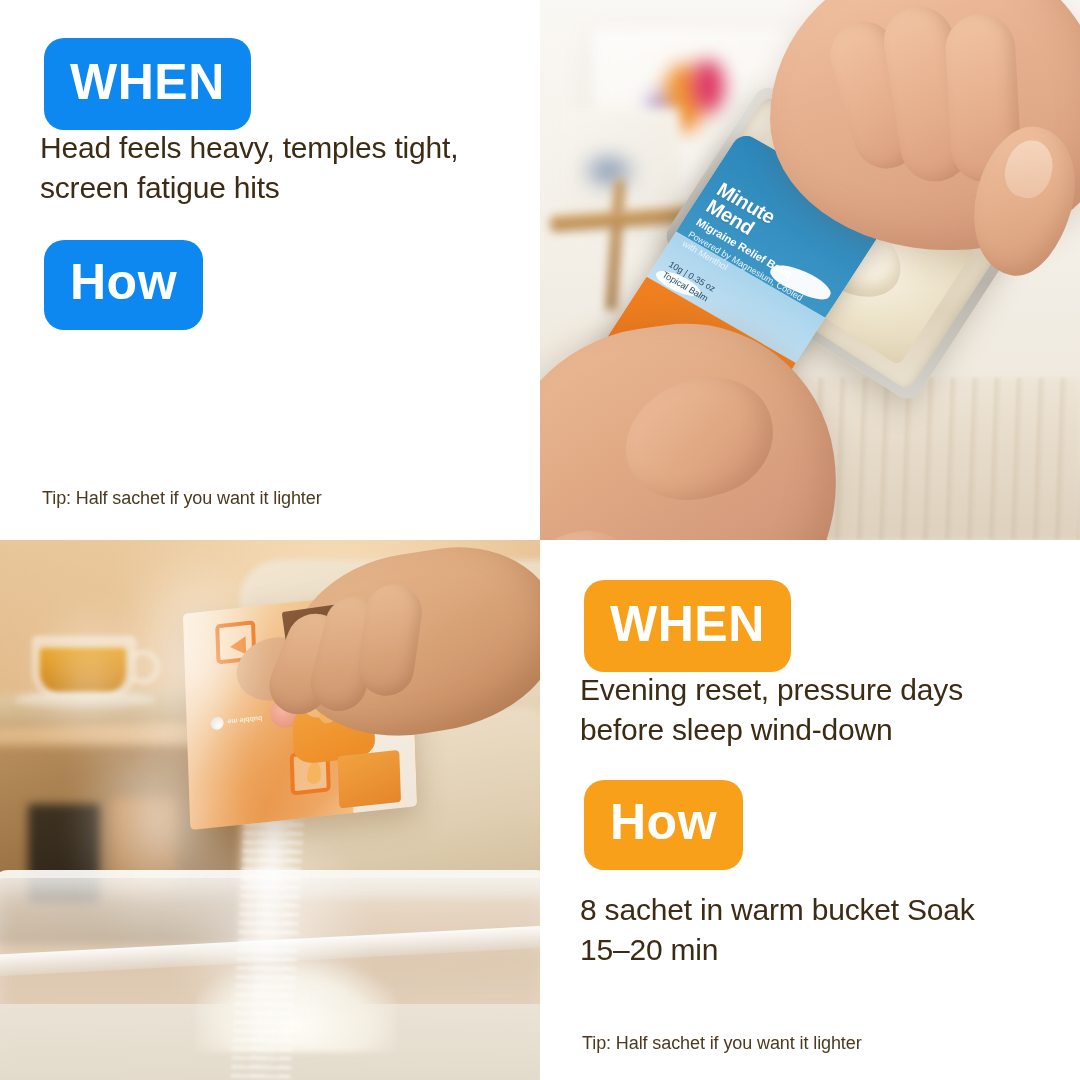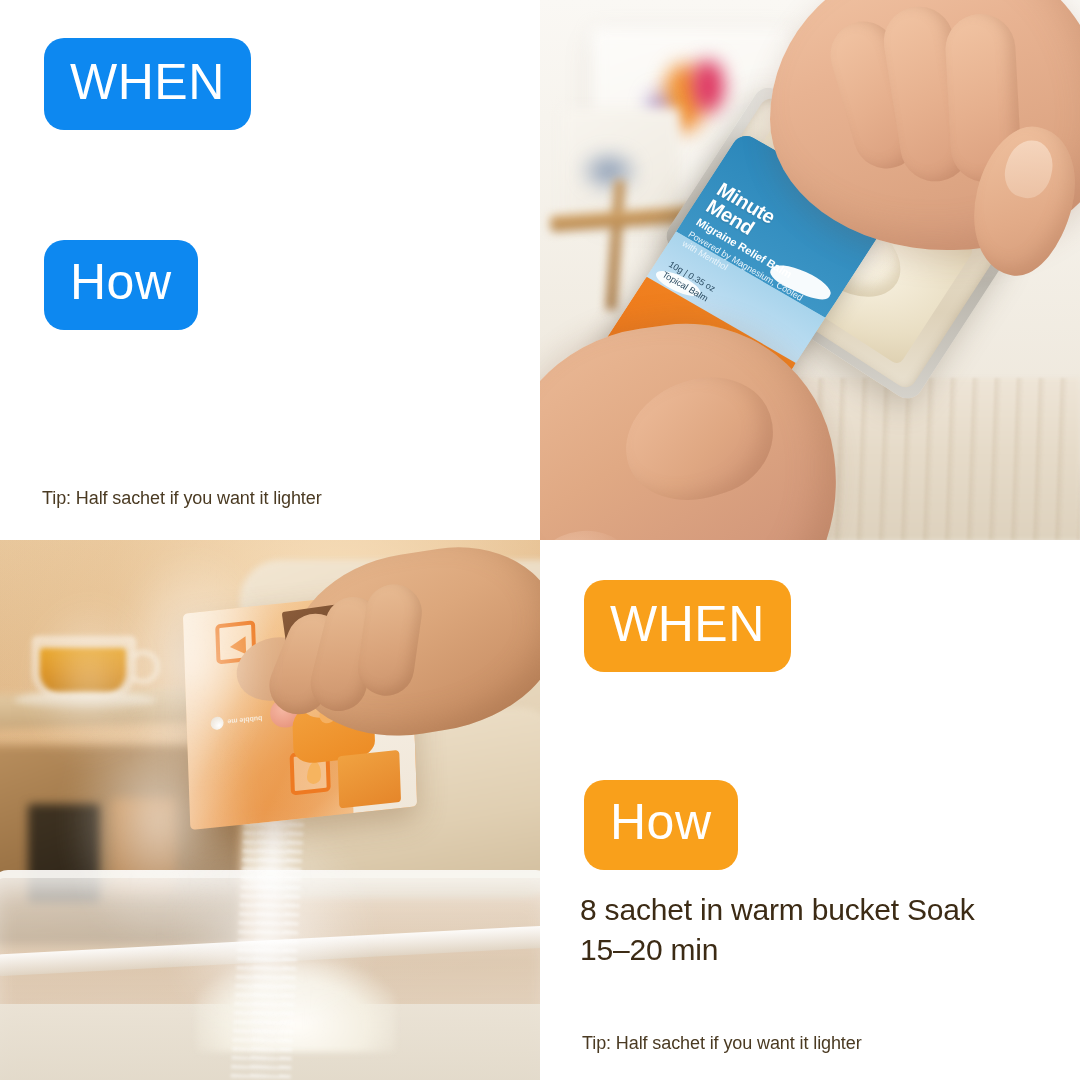--- a/index.html
+++ b/index.html
@@ -23,21 +23,21 @@
     position: relative;
     background: #ffffff;
     padding: 0;
     overflow: hidden;
   }
   .panel-inner { position: absolute; inset: 0; }
 
   .badge {
     display: inline-block;
     color: #ffffff;
-    font-weight: 400;
+    font-weight: 700;
     letter-spacing: 0.5px;
     border-radius: 18px;
     text-align: center;
     line-height: 1;
     white-space: nowrap;
   }
   .badge-when {
     font-size: 50px;
     padding: 19px 26px 23px 26px;
     border-radius: 20px;
@@ -556,20 +556,21 @@
   }
 </style>
 </head>
 <body>
 
 <div class="canvas">
 
   <div class="panel" id="panel-tl">
     <div class="panel-inner">
       <div class="badge blue badge-when">WHEN</div>
+      <div class="body-text when-body">Head feels heavy, temples tight, screen fatigue hits</div>
       <div class="badge blue badge-how">How</div>
       <div class="tip-text tip">Tip: Half sachet if you want it lighter</div>
     </div>
   </div>
 
   <div class="photo" id="photo-tr">
     <div class="bg-wall"></div>
     <div class="easel-canvas"></div>
     <div class="art-blob-a"></div>
     <div class="art-blob-b"></div>
@@ -696,19 +697,20 @@
 
     <div class="steam s1"></div>
     <div class="steam s2"></div>
     <div class="steam s3"></div>
     <div class="steam s4"></div>
   </div>
 
   <div class="panel" id="panel-br">
     <div class="panel-inner">
       <div class="badge orange badge-when">WHEN</div>
+      <div class="body-text when-body">Evening reset, pressure days before sleep wind-down</div>
       <div class="badge orange badge-how">How</div>
       <div class="body-text how-body">8 sachet in warm bucket Soak 15–20 min</div>
       <div class="tip-text tip">Tip: Half sachet if you want it lighter</div>
     </div>
   </div>
 
 </div>
 
 </body></html>

